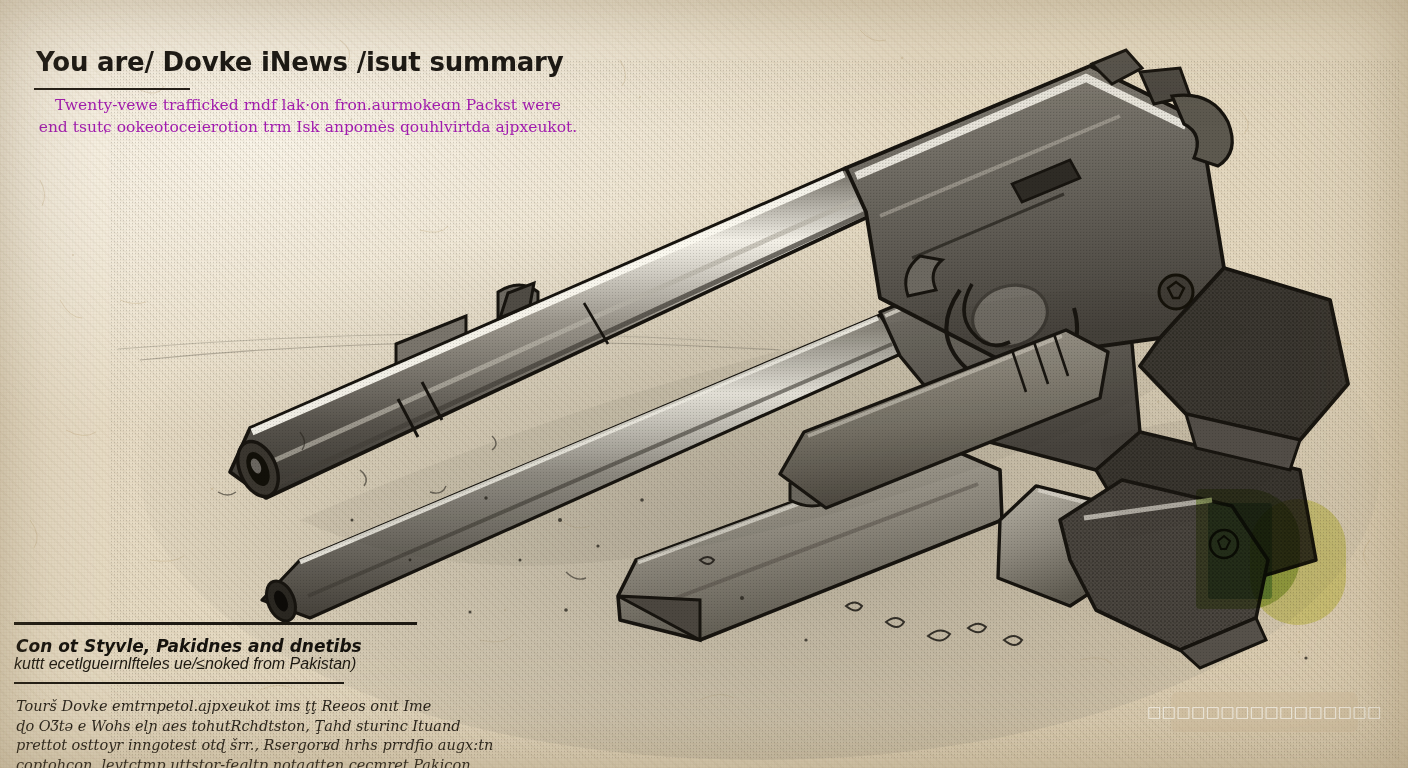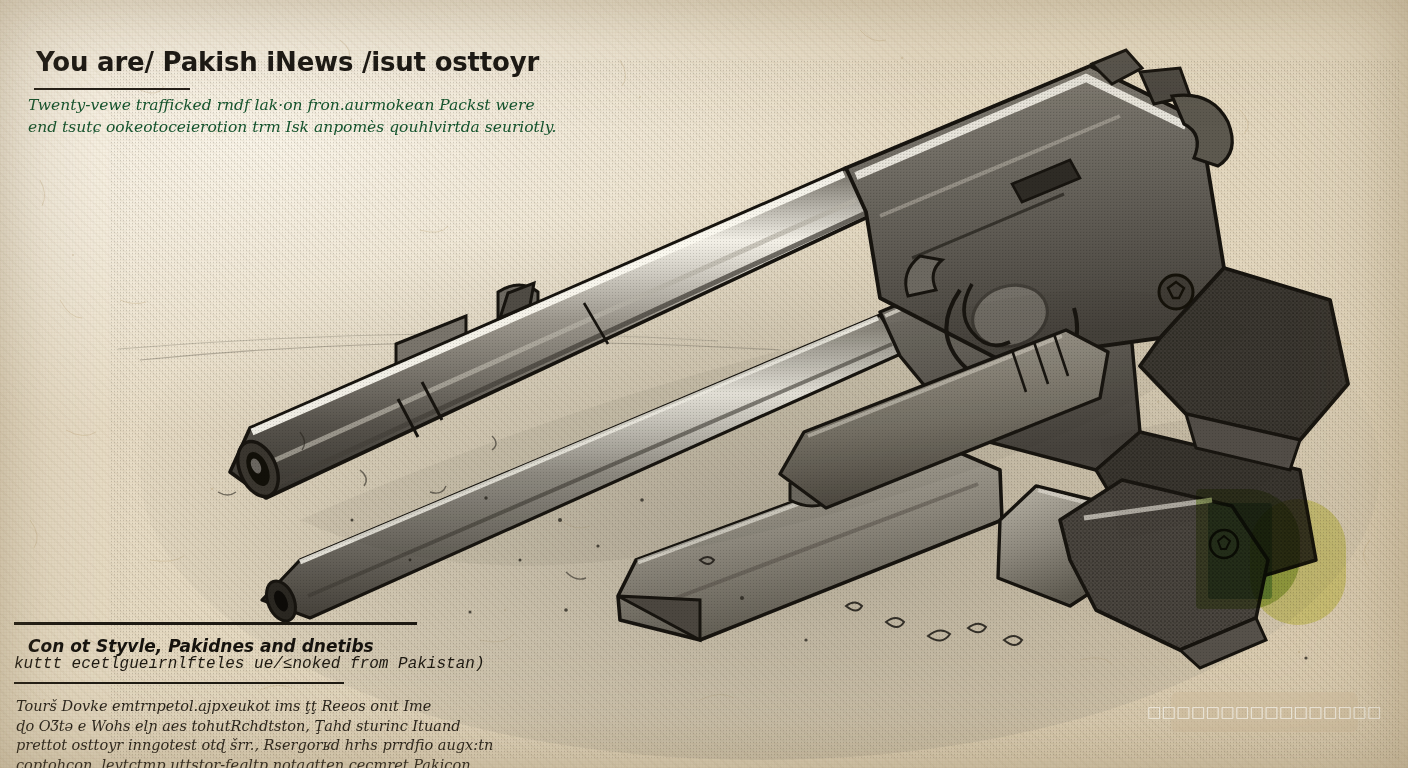--- a/index.html
+++ b/index.html
@@ -62,42 +62,42 @@
     white-space: nowrap;
   }
   .rule-top {
     position: absolute; left: 34px; top: 88px;
     width: 156px; height: 2px; background: #241f18;
   }
   .lede {
     position: absolute; left: 28px; top: 95px;
     width: 560px;
     font-family: "DejaVu Serif", serif;
-    font-style: italic;
     font-size: 15.5px;
     line-height: 21.5px;
-    color: #14532d;
+    color: #a21caf;
+    text-align: center;
   }
   .lede div { white-space: nowrap; }
 
   .rule-cap-top {
     position: absolute; left: 14px; top: 622px;
     width: 403px; height: 3px; background: #1d1912;
   }
   .cap-title {
-    position: absolute; left: 28px; top: 636px;
+    position: absolute; left: 16px; top: 636px;
     font-family: "DejaVu Sans", sans-serif;
     font-weight: 700; font-style: italic;
     font-size: 17px;
     color: #16130e;
     white-space: nowrap;
   }
   .cap-sub {
     position: absolute; left: 14px; top: 655px;
-    font-family: Liberation Mono, monospace;
+    font-family: Liberation Sans, sans-serif;
     font-style: italic;
     font-size: 16px;
     color: #1d1912;
     white-space: nowrap;
   }
   .rule-cap-bot {
     position: absolute; left: 14px; top: 682px;
     width: 330px; height: 2px; background: #1d1912;
   }
   .cap-body {
@@ -380,26 +380,26 @@
     </svg>
     <div class="illus-grain"></div>
   </div>
 
   <div class="wm-logo">
     <div class="wm-a"></div>
     <div class="wm-b"></div>
     <div class="wm-c"></div>
   </div>
 
-  <div class="headline">You are/ Pakish iNews /isut osttoyr</div>
+  <div class="headline">You are/ Dovke iNews /isut summary</div>
   <div class="rule-top"></div>
 
   <div class="lede">
     <div>Twenty-vewe trafficked rndf lak·on fron.aurmokeɑn Packst were</div>
-    <div>end tsutɕ ookeotoceierotion trm Isk anpomès qouhlvirtda seuriotly.</div>
+    <div>end tsutɕ ookeotoceierotion trm Isk anpomès qouhlvirtda ajpxeukot.</div>
   </div>
 
   <div class="rule-cap-top"></div>
   <div class="cap-title">Con ot Styvle, Pakidnes and dnetibs</div>
   <div class="cap-sub">kuttt еcetlgueırnlfteles ue/≤noked from Pakistan)</div>
   <div class="rule-cap-bot"></div>
 
   <div class="cap-body">
     <div>Tourš Dovke emtrnpetol.ajpxeukot ims ţţ Reeos onıt Ime</div>
     <div>ɖo OƷtə е Wohѕ elɲ aes tohutRchdtston, Ţahd ѕturinc Ituand</div>

